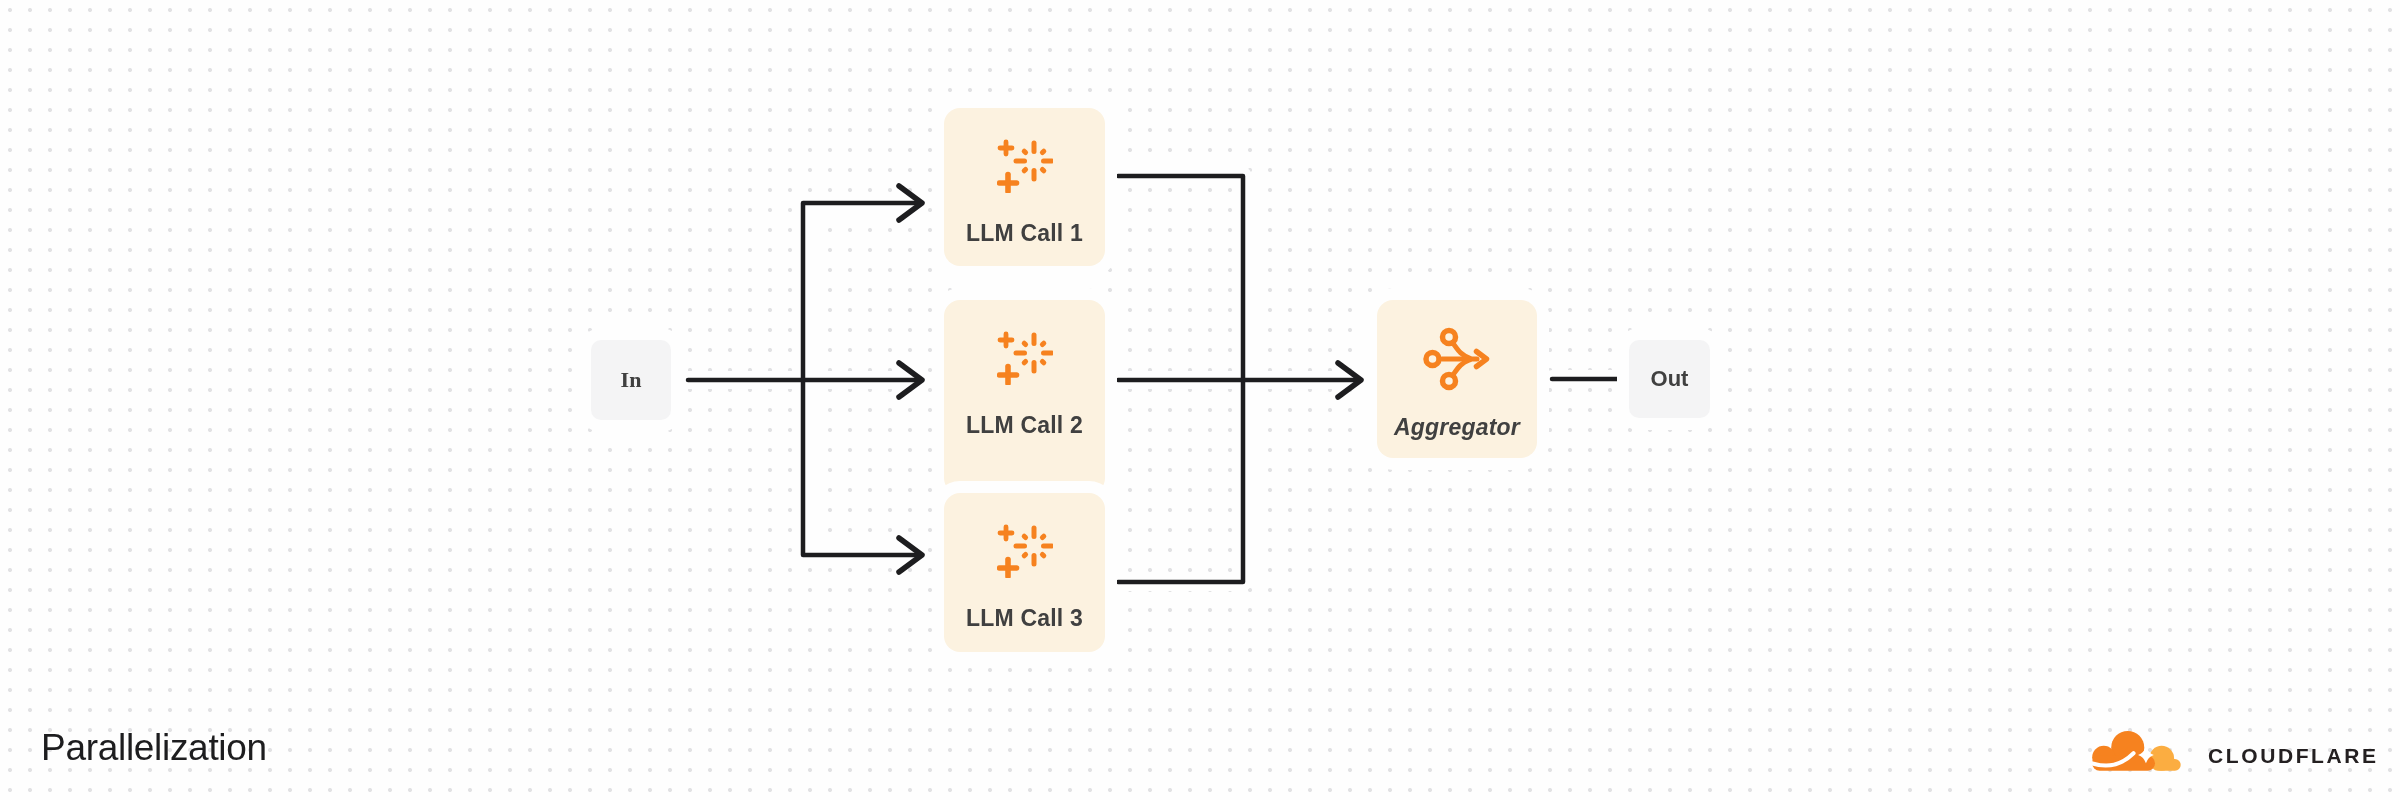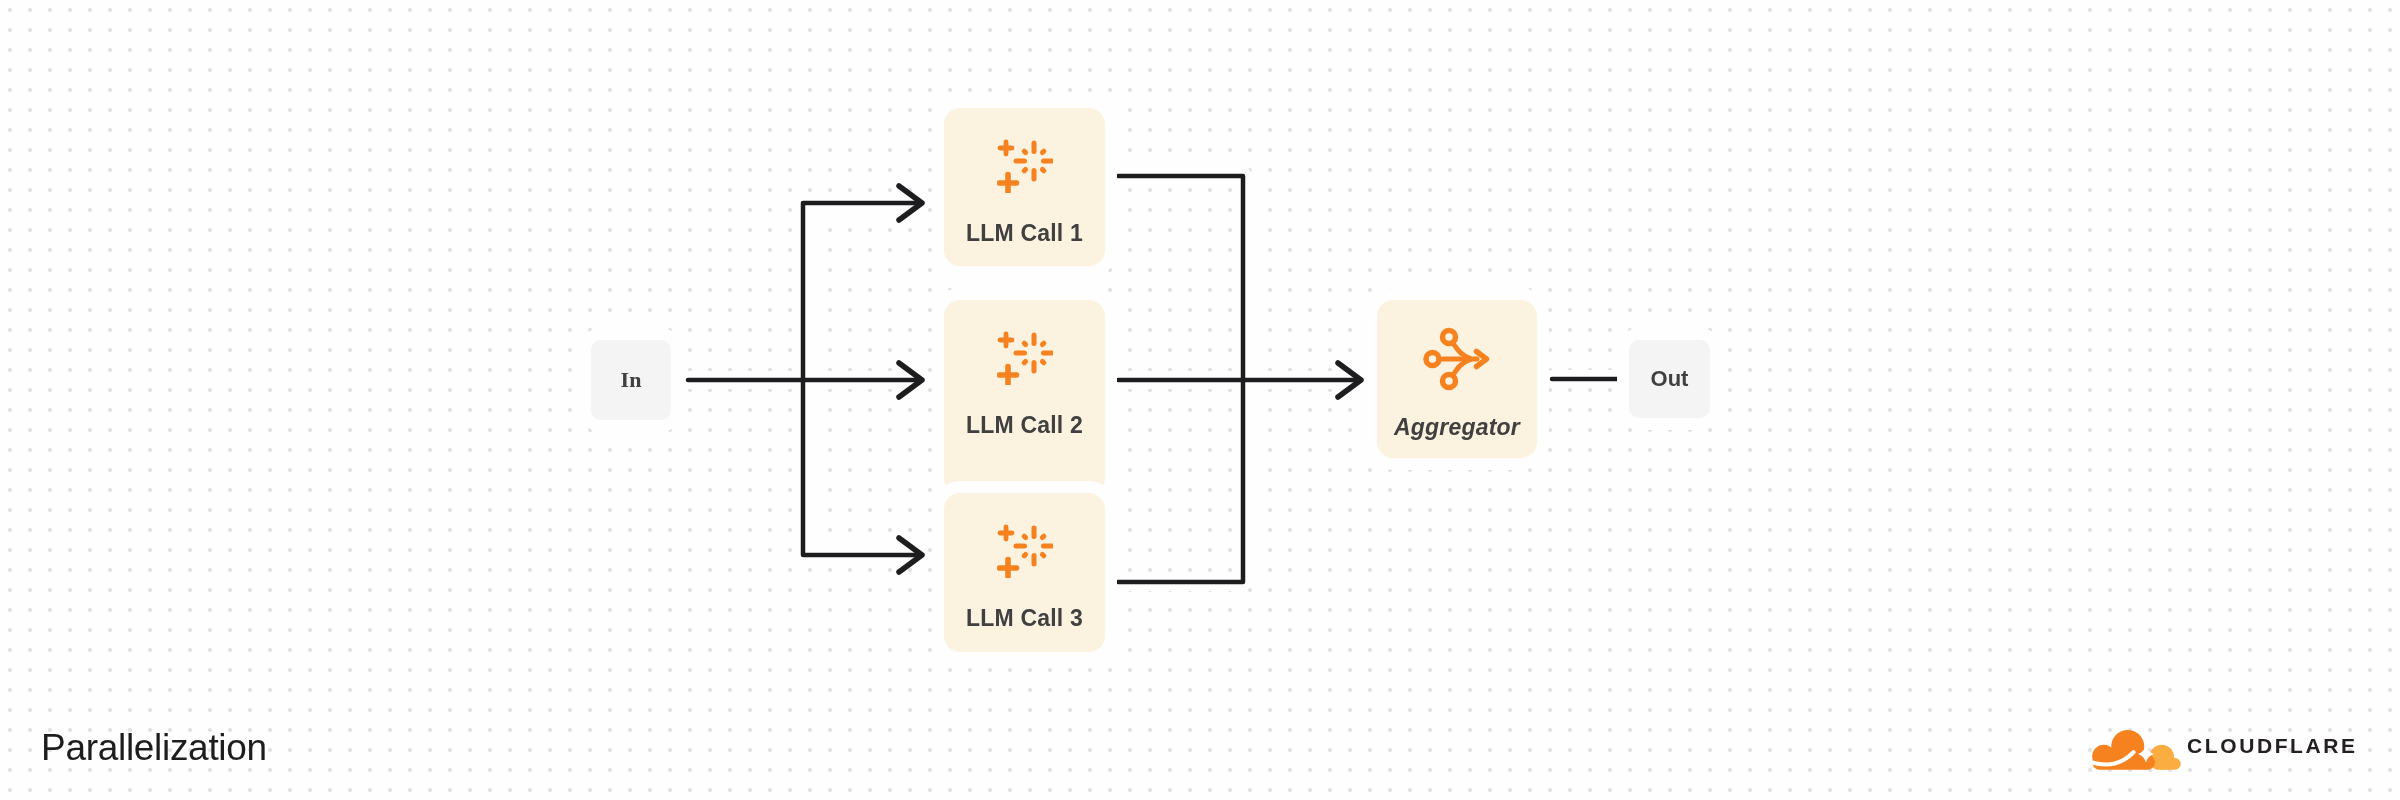--- a/index.html
+++ b/index.html
@@ -84,22 +84,22 @@
     font-weight: 400;
     letter-spacing: -0.3px;
     color: #1d1d1f;
   }
   .brand {
     position: absolute;
     left: 2086px;
     top: 724px;
     height: 50px;
     display: flex;
-    align-items: center;
-    gap: 1px;
+    align-items: flex-end;
+    gap: 22px;
   }
   .brand-wordmark {
     font-size: 21px;
     font-weight: 800;
     letter-spacing: 2.6px;
     color: #242021;
     padding-bottom: 6px;
     white-space: nowrap;
   }
 </style>

